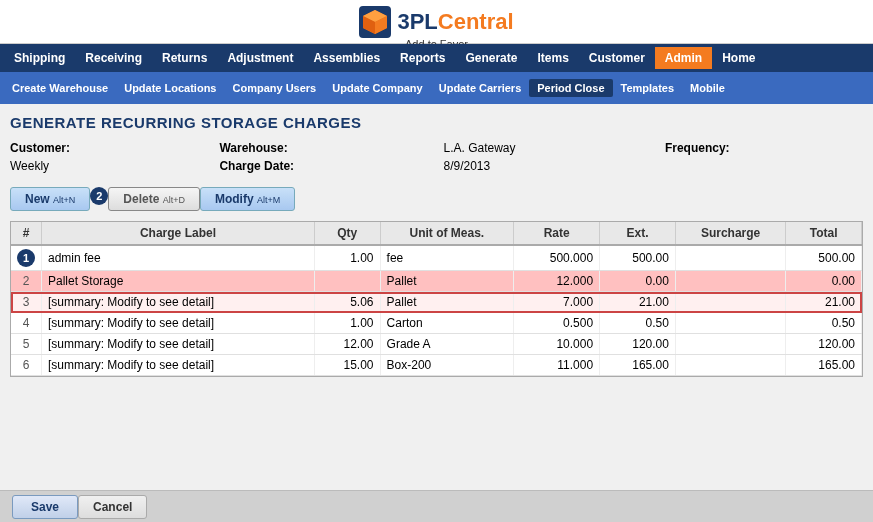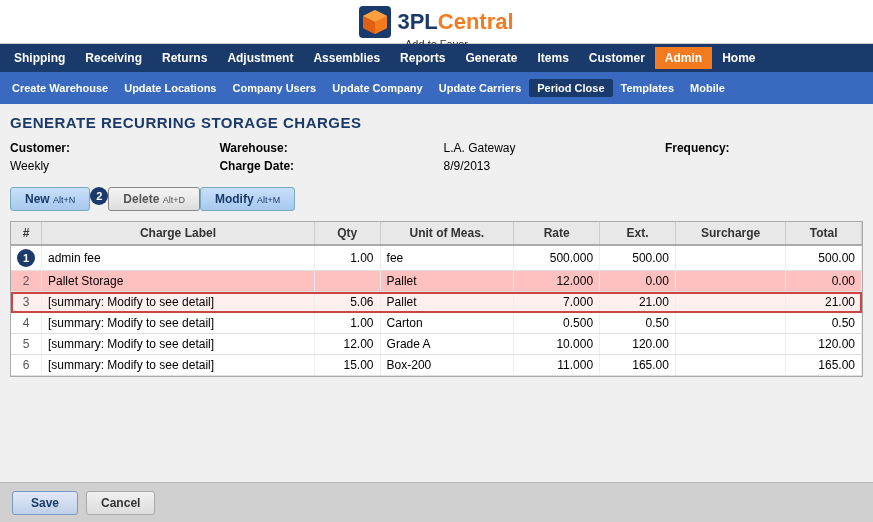--- a/index.html
+++ b/index.html
@@ -46,21 +46,21 @@
     .data-table { width: 100%; border-collapse: collapse; }
     .data-table th { background: #e8e8e8; border-bottom: 2px solid #aaa; border-right: 1px solid #ccc; padding: 4px 6px; text-align: center; font-size: 12px; font-weight: bold; color: #333; }
     .data-table th:first-child { width: 24px; text-align: center; }
     .data-table td { padding: 3px 6px; border-bottom: 1px solid #e0e0e0; border-right: 1px solid #eee; font-size: 12px; }
     .row-num { text-align: center; font-size: 11px; color: #555; }
 
     
     .badge { display: inline-flex; align-items: center; justify-content: center; width: 18px; height: 18px; border-radius: 50%; background: #1a3a6b; color: #fff; font-size: 11px; font-weight: bold; }
 
     
-    .bottom-bar { background: #d0d0d0; display: flex; align-items: center; gap: 8px; padding: 8px 12px; border-top: 1px solid #bbb; height: 40px; }
+    .bottom-bar { background: #d0d0d0; display: flex; align-items: center; padding: 8px 12px; border-top: 1px solid #bbb; height: 32px; }
     .btn-save { background: linear-gradient(to bottom, #e0e8f8, #c0d0e8); border: 1px solid #7a9abf; color: #1a3a6b; font-weight: bold; padding: 4px 18px; border-radius: 3px; cursor: pointer; font-size: 12px; }
     .btn-cancel { background: linear-gradient(to bottom, #f0f0f0, #ddd); border: 1px solid #aaa; color: #333; font-weight: bold; padding: 4px 14px; border-radius: 3px; cursor: pointer; font-size: 12px; }
   </style>
 </head>
 <body>
 
 <div class="outer-wrapper">
 
   <div class="top-bar">
     <div class="logo">

